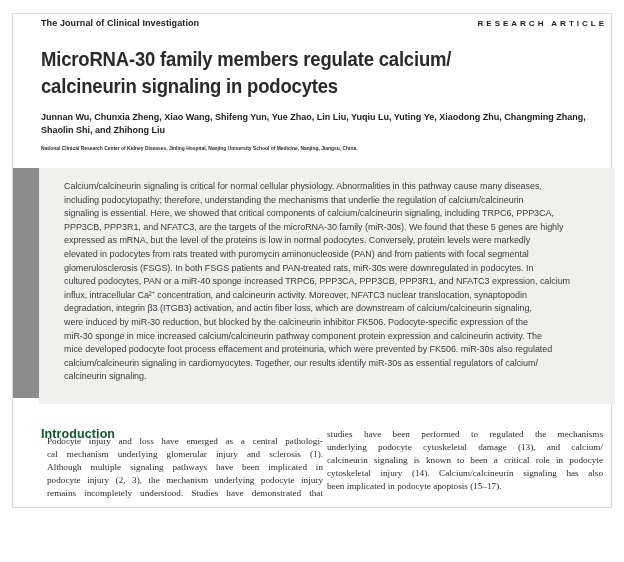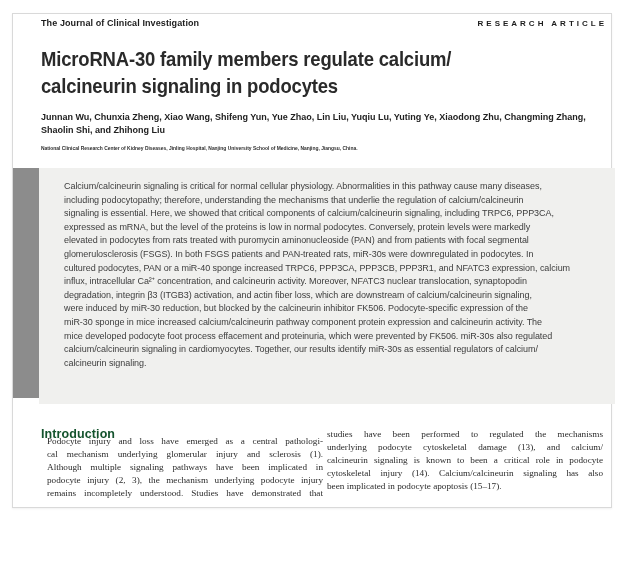--- a/index.html
+++ b/index.html
@@ -101,20 +101,21 @@
     </div>
 
     <div class="affiliation">National Clinical Research Center of Kidney Diseases, Jinling Hospital, Nanjing University School of Medicine, Nanjing, Jiangsu, China.</div>
 
     <div class="abstract-wrap">
       <div class="abstract-bar"></div>
       <div class="abstract-box">
         <div class="abs-line">Calcium/calcineurin signaling is critical for normal cellular physiology. Abnormalities in this pathway cause many diseases,</div>
         <div class="abs-line">including podocytopathy; therefore, understanding the mechanisms that underlie the regulation of calcium/calcineurin</div>
         <div class="abs-line">signaling is essential. Here, we showed that critical components of calcium/calcineurin signaling, including TRPC6, PPP3CA,</div>
+        <div class="abs-line">PPP3CB, PPP3R1, and NFATC3, are the targets of the microRNA-30 family (miR-30s). We found that these 5 genes are highly</div>
         <div class="abs-line">expressed as mRNA, but the level of the proteins is low in normal podocytes. Conversely, protein levels were markedly</div>
         <div class="abs-line">elevated in podocytes from rats treated with puromycin aminonucleoside (PAN) and from patients with focal segmental</div>
         <div class="abs-line">glomerulosclerosis (FSGS). In both FSGS patients and PAN-treated rats, miR-30s were downregulated in podocytes. In</div>
         <div class="abs-line">cultured podocytes, PAN or a miR-40 sponge increased TRPC6, PPP3CA, PPP3CB, PPP3R1, and NFATC3 expression, calcium</div>
         <div class="abs-line">influx, intracellular Ca²⁺ concentration, and calcineurin activity. Moreover, NFATC3 nuclear translocation, synaptopodin</div>
         <div class="abs-line">degradation, integrin β3 (ITGB3) activation, and actin fiber loss, which are downstream of calcium/calcineurin signaling,</div>
         <div class="abs-line">were induced by miR-30 reduction, but blocked by the calcineurin inhibitor FK506. Podocyte-specific expression of the</div>
         <div class="abs-line">miR-30 sponge in mice increased calcium/calcineurin pathway component protein expression and calcineurin activity. The</div>
         <div class="abs-line">mice developed podocyte foot process effacement and proteinuria, which were prevented by FK506. miR-30s also regulated</div>
         <div class="abs-line">calcium/calcineurin signaling in cardiomyocytes. Together, our results identify miR-30s as essential regulators of calcium/</div>

